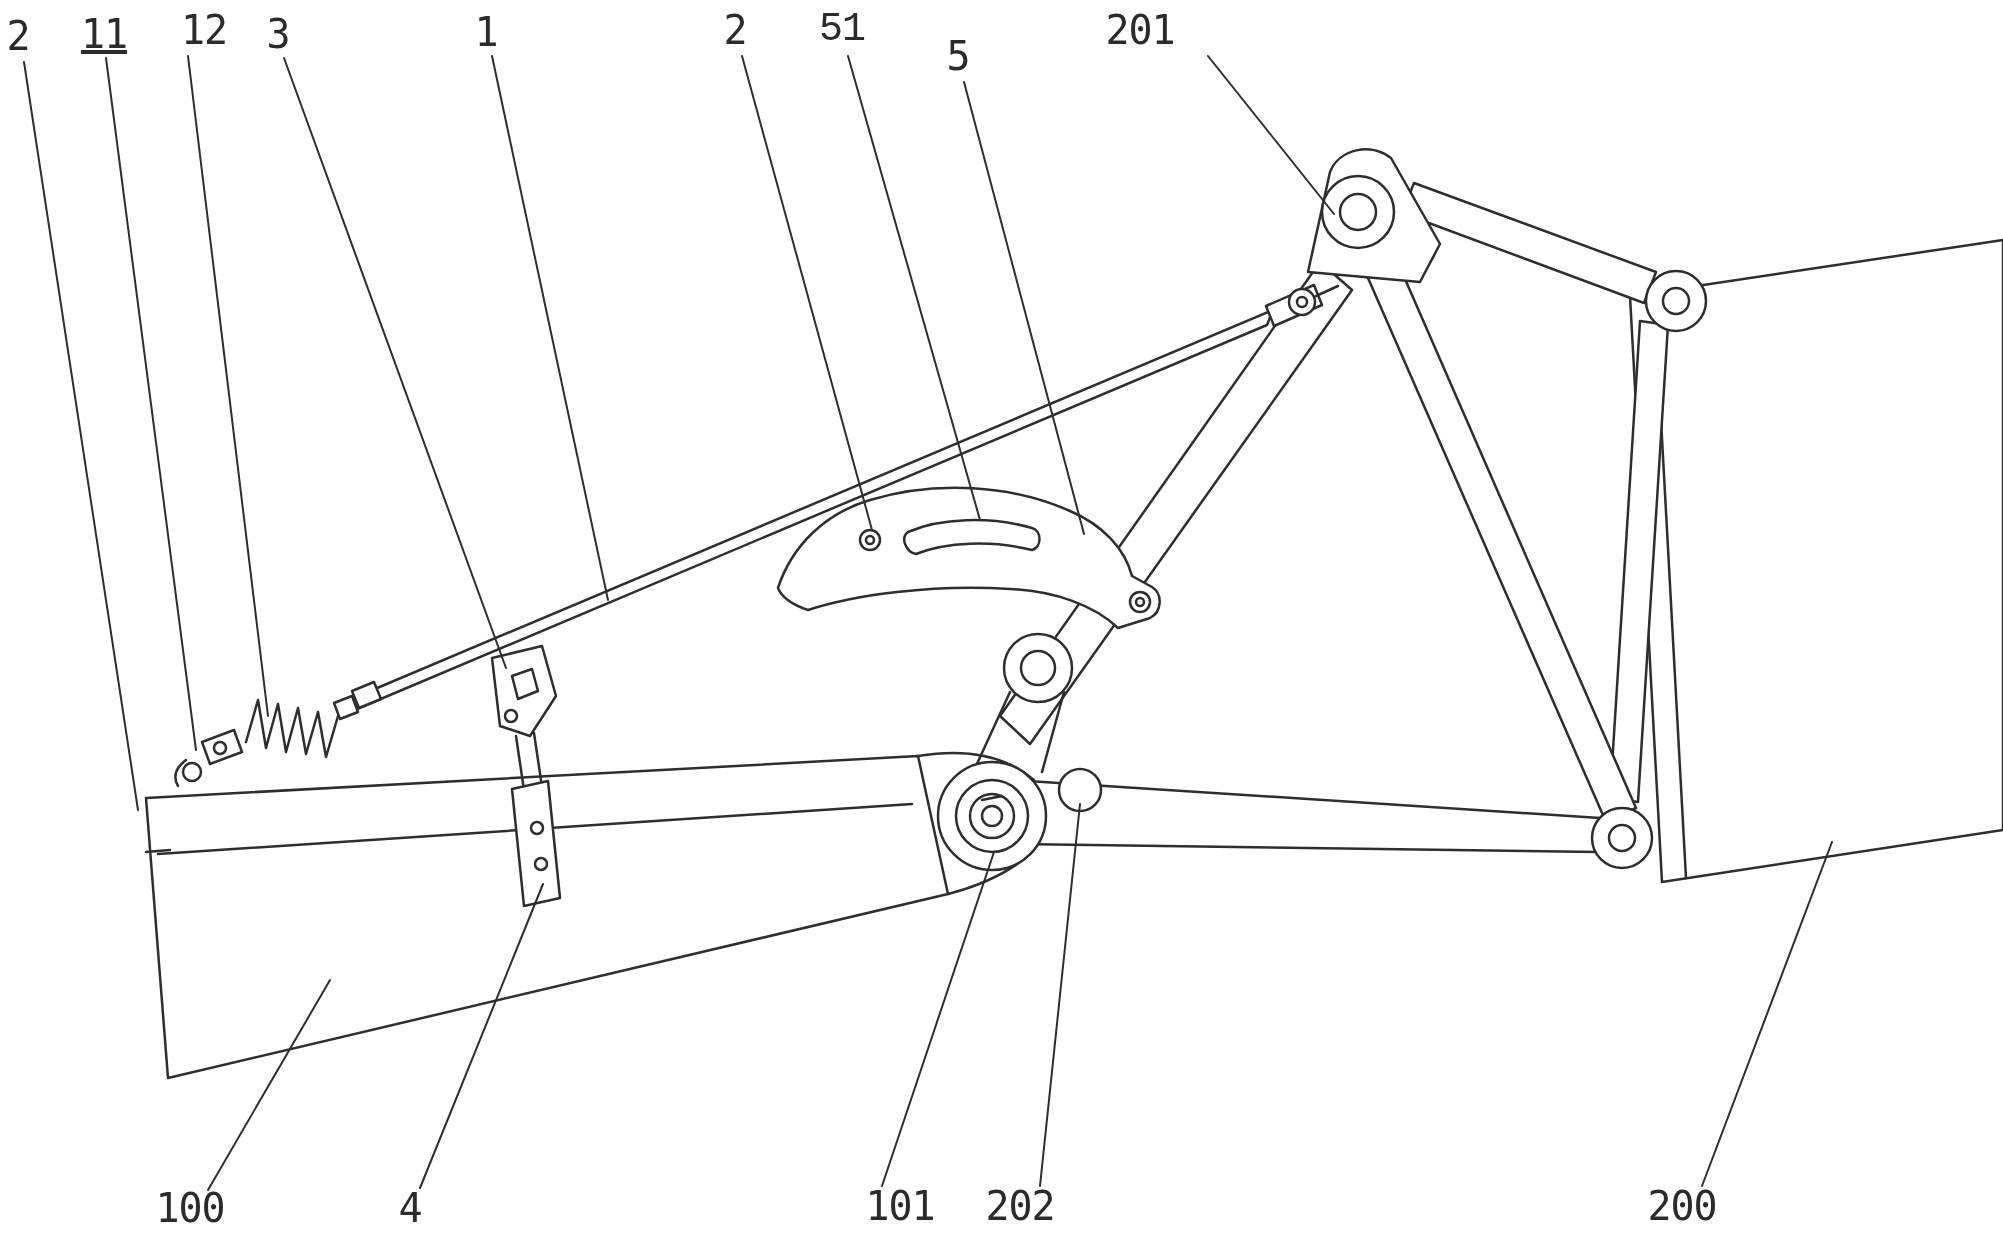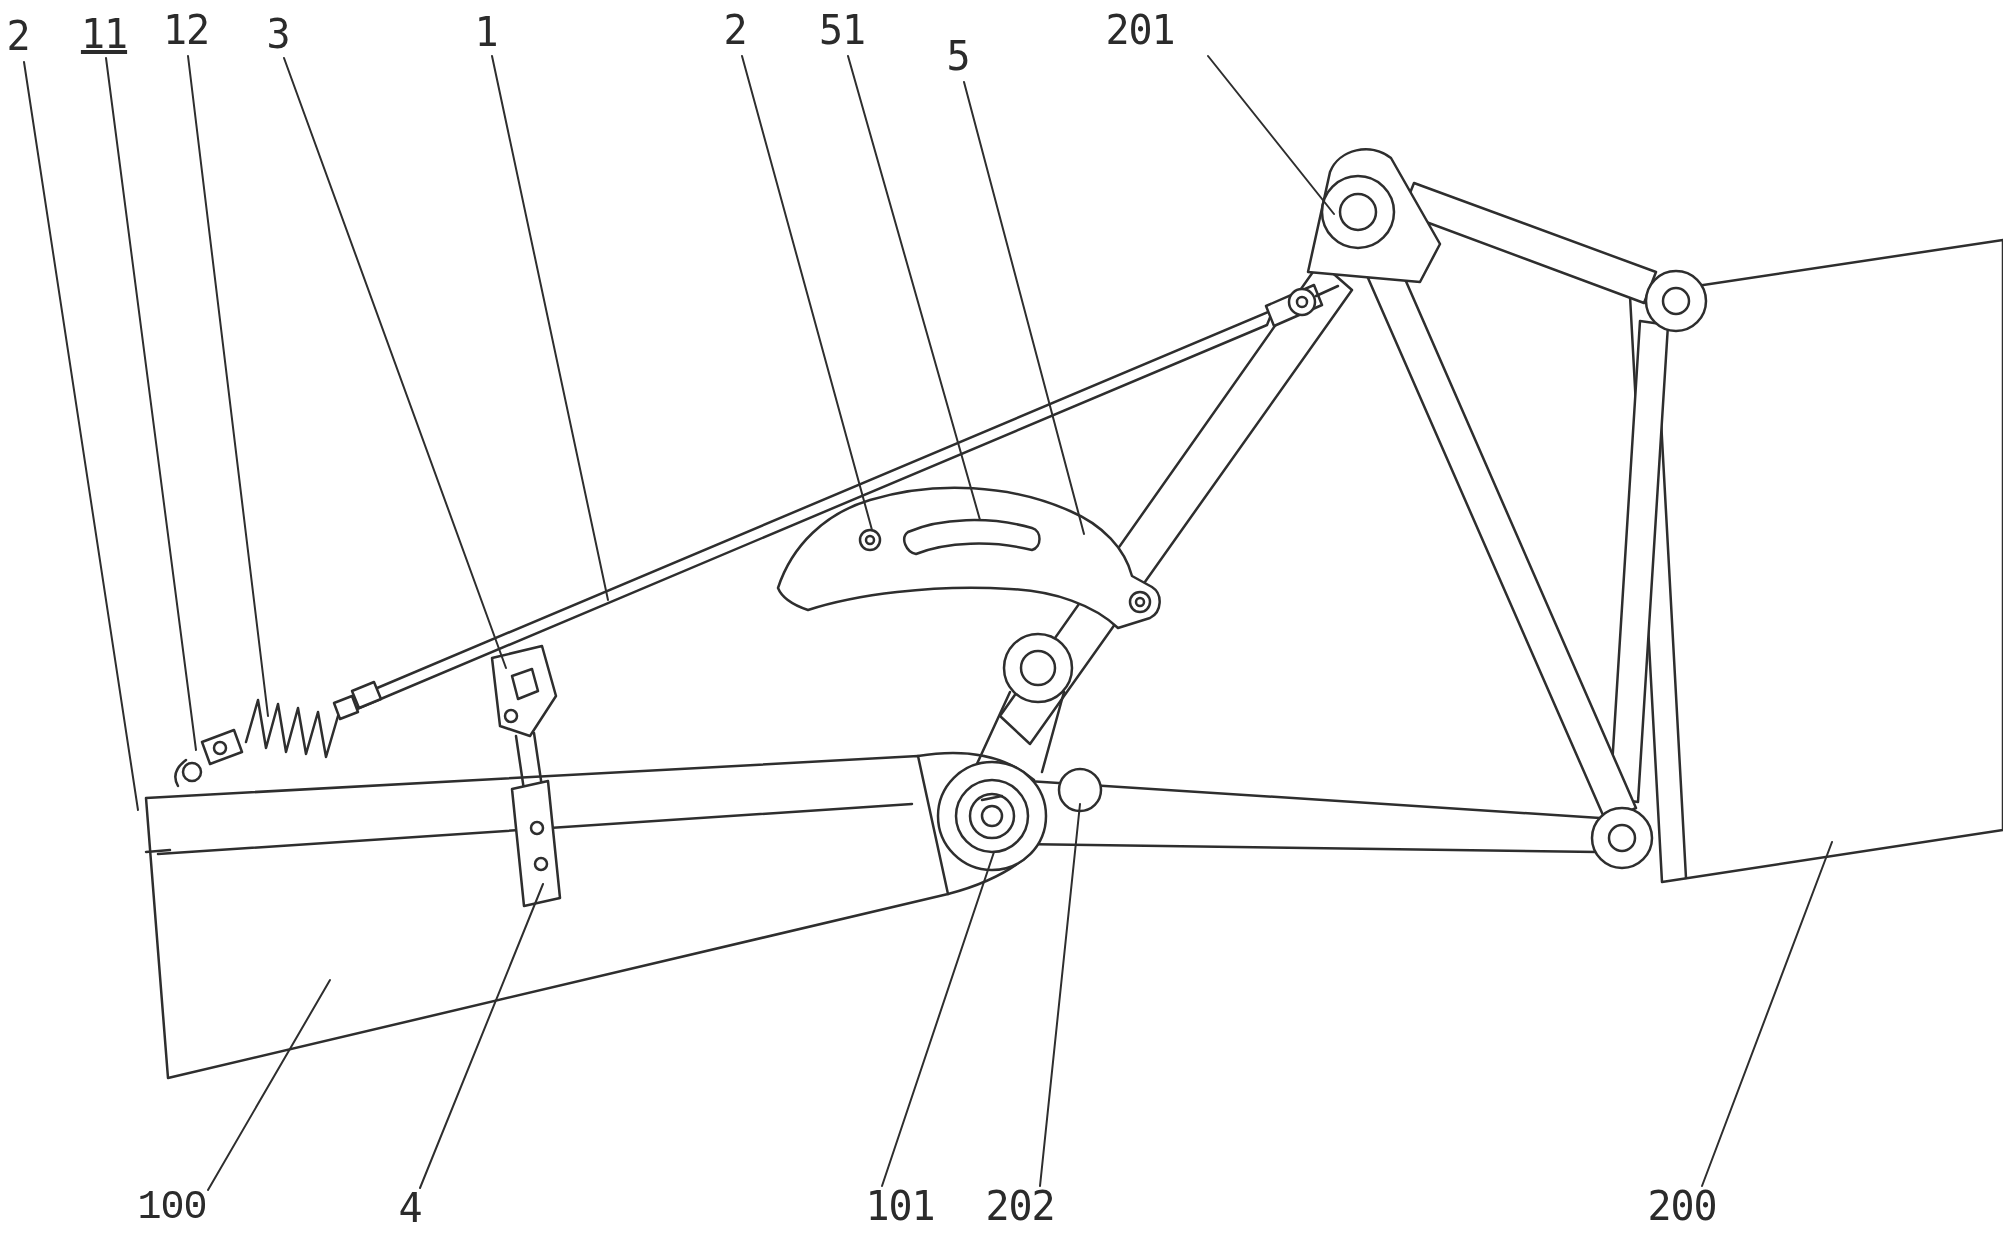--- a/index.html
+++ b/index.html
@@ -167,27 +167,27 @@
       <path class="ldr" d="M 208,1190 L 330,980"></path>
       <path class="ldr" d="M 420,1188 L 543,884"></path>
       <path class="ldr" d="M 882,1186 L 994,852"></path>
       <path class="ldr" d="M 1040,1186 L 1080,804"></path>
       <path class="ldr" d="M 1702,1186 L 1832,842"></path>
     </g>
   </svg>
 
   <div class="ref-label" style="left:18px;   top:14px;">2</div>
   <div class="ref-label" style="left:104px;  top:12px;text-decoration:underline;">11</div>
-  <div class="ref-label" style="left:186px;  top:8px;">12</div>
+  <div class="ref-label" style="left:204px;  top:8px;">12</div>
   <div class="ref-label" style="left:278px;  top:12px;">3</div>
   <div class="ref-label" style="left:486px;  top:10px;">1</div>
   <div class="ref-label" style="left:735px;  top:8px;">2</div>
-  <div class="ref-label" style="left:842px;  top:8px;">51</div>
+  <div class="ref-label" style="left:842px;  top:8px;font-family:Liberation Mono, monospace;">51</div>
   <div class="ref-label" style="left:958px;  top:34px;">5</div>
   <div class="ref-label" style="left:1140px; top:8px;">201</div>
 
-  <div class="ref-label" style="left:172px;  top:1186px;font-family:Liberation Mono, monospace;">100</div>
+  <div class="ref-label" style="left:190px;  top:1186px;">100</div>
   <div class="ref-label" style="left:410px;  top:1186px;">4</div>
   <div class="ref-label" style="left:860px;  top:1184px;margin-left:40px;">101</div>
   <div class="ref-label" style="left:1020px; top:1184px;">202</div>
   <div class="ref-label" style="left:1682px; top:1184px;">200</div>
 
 </div>
 
 </body></html>

